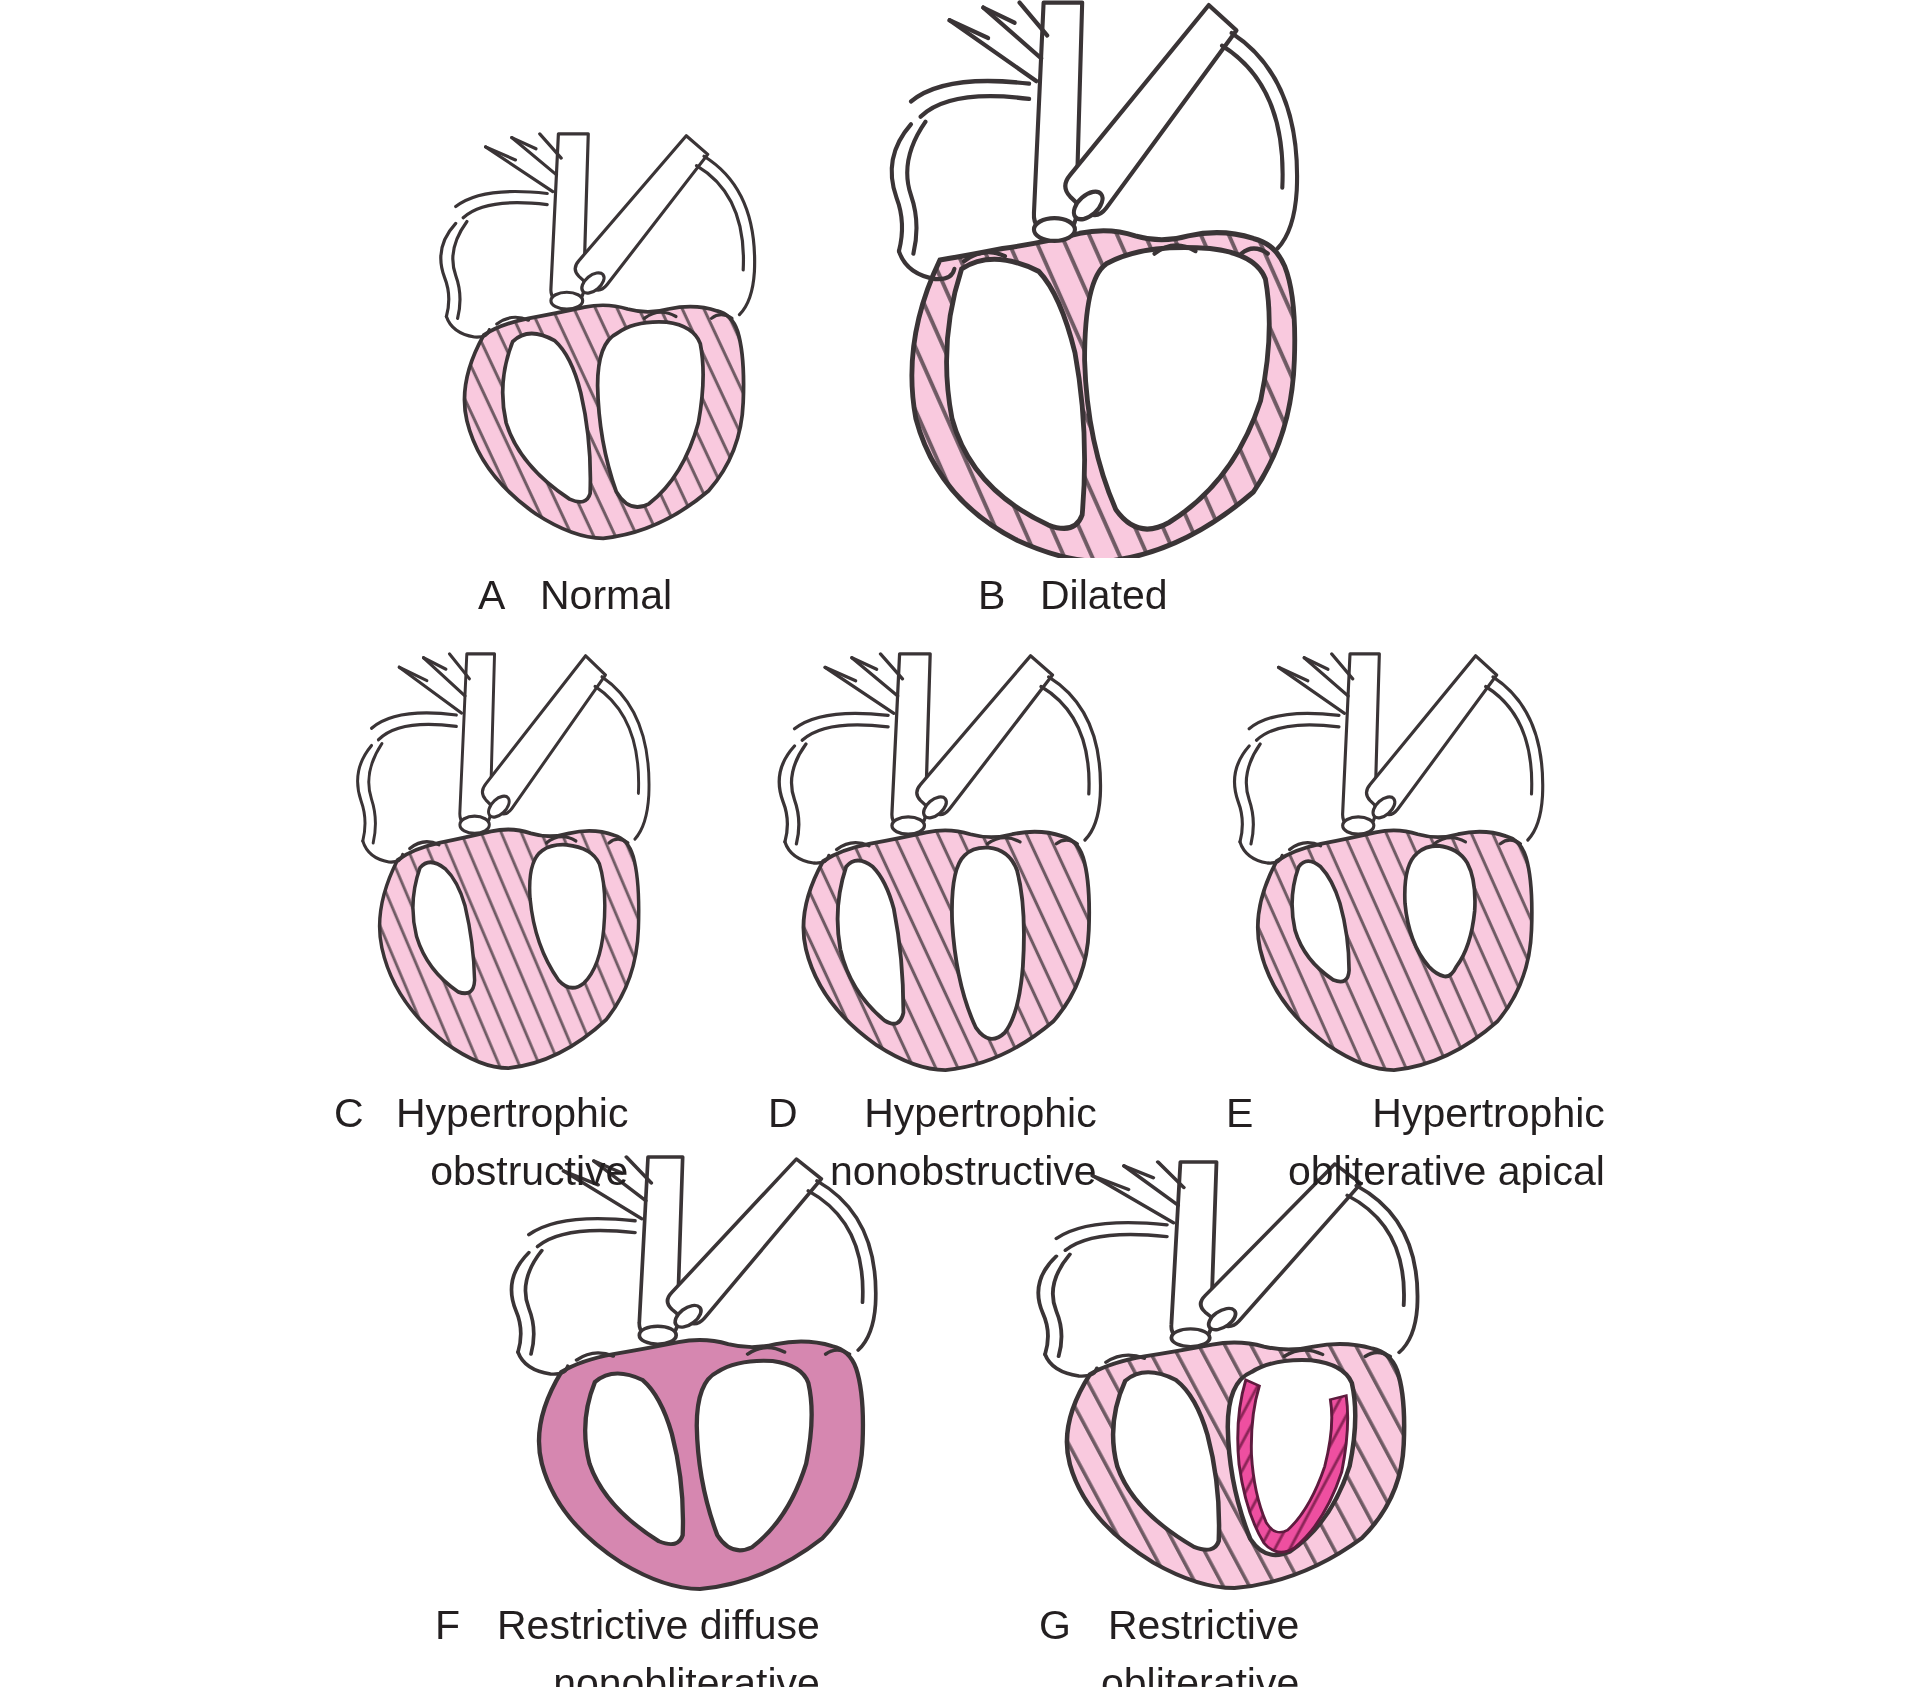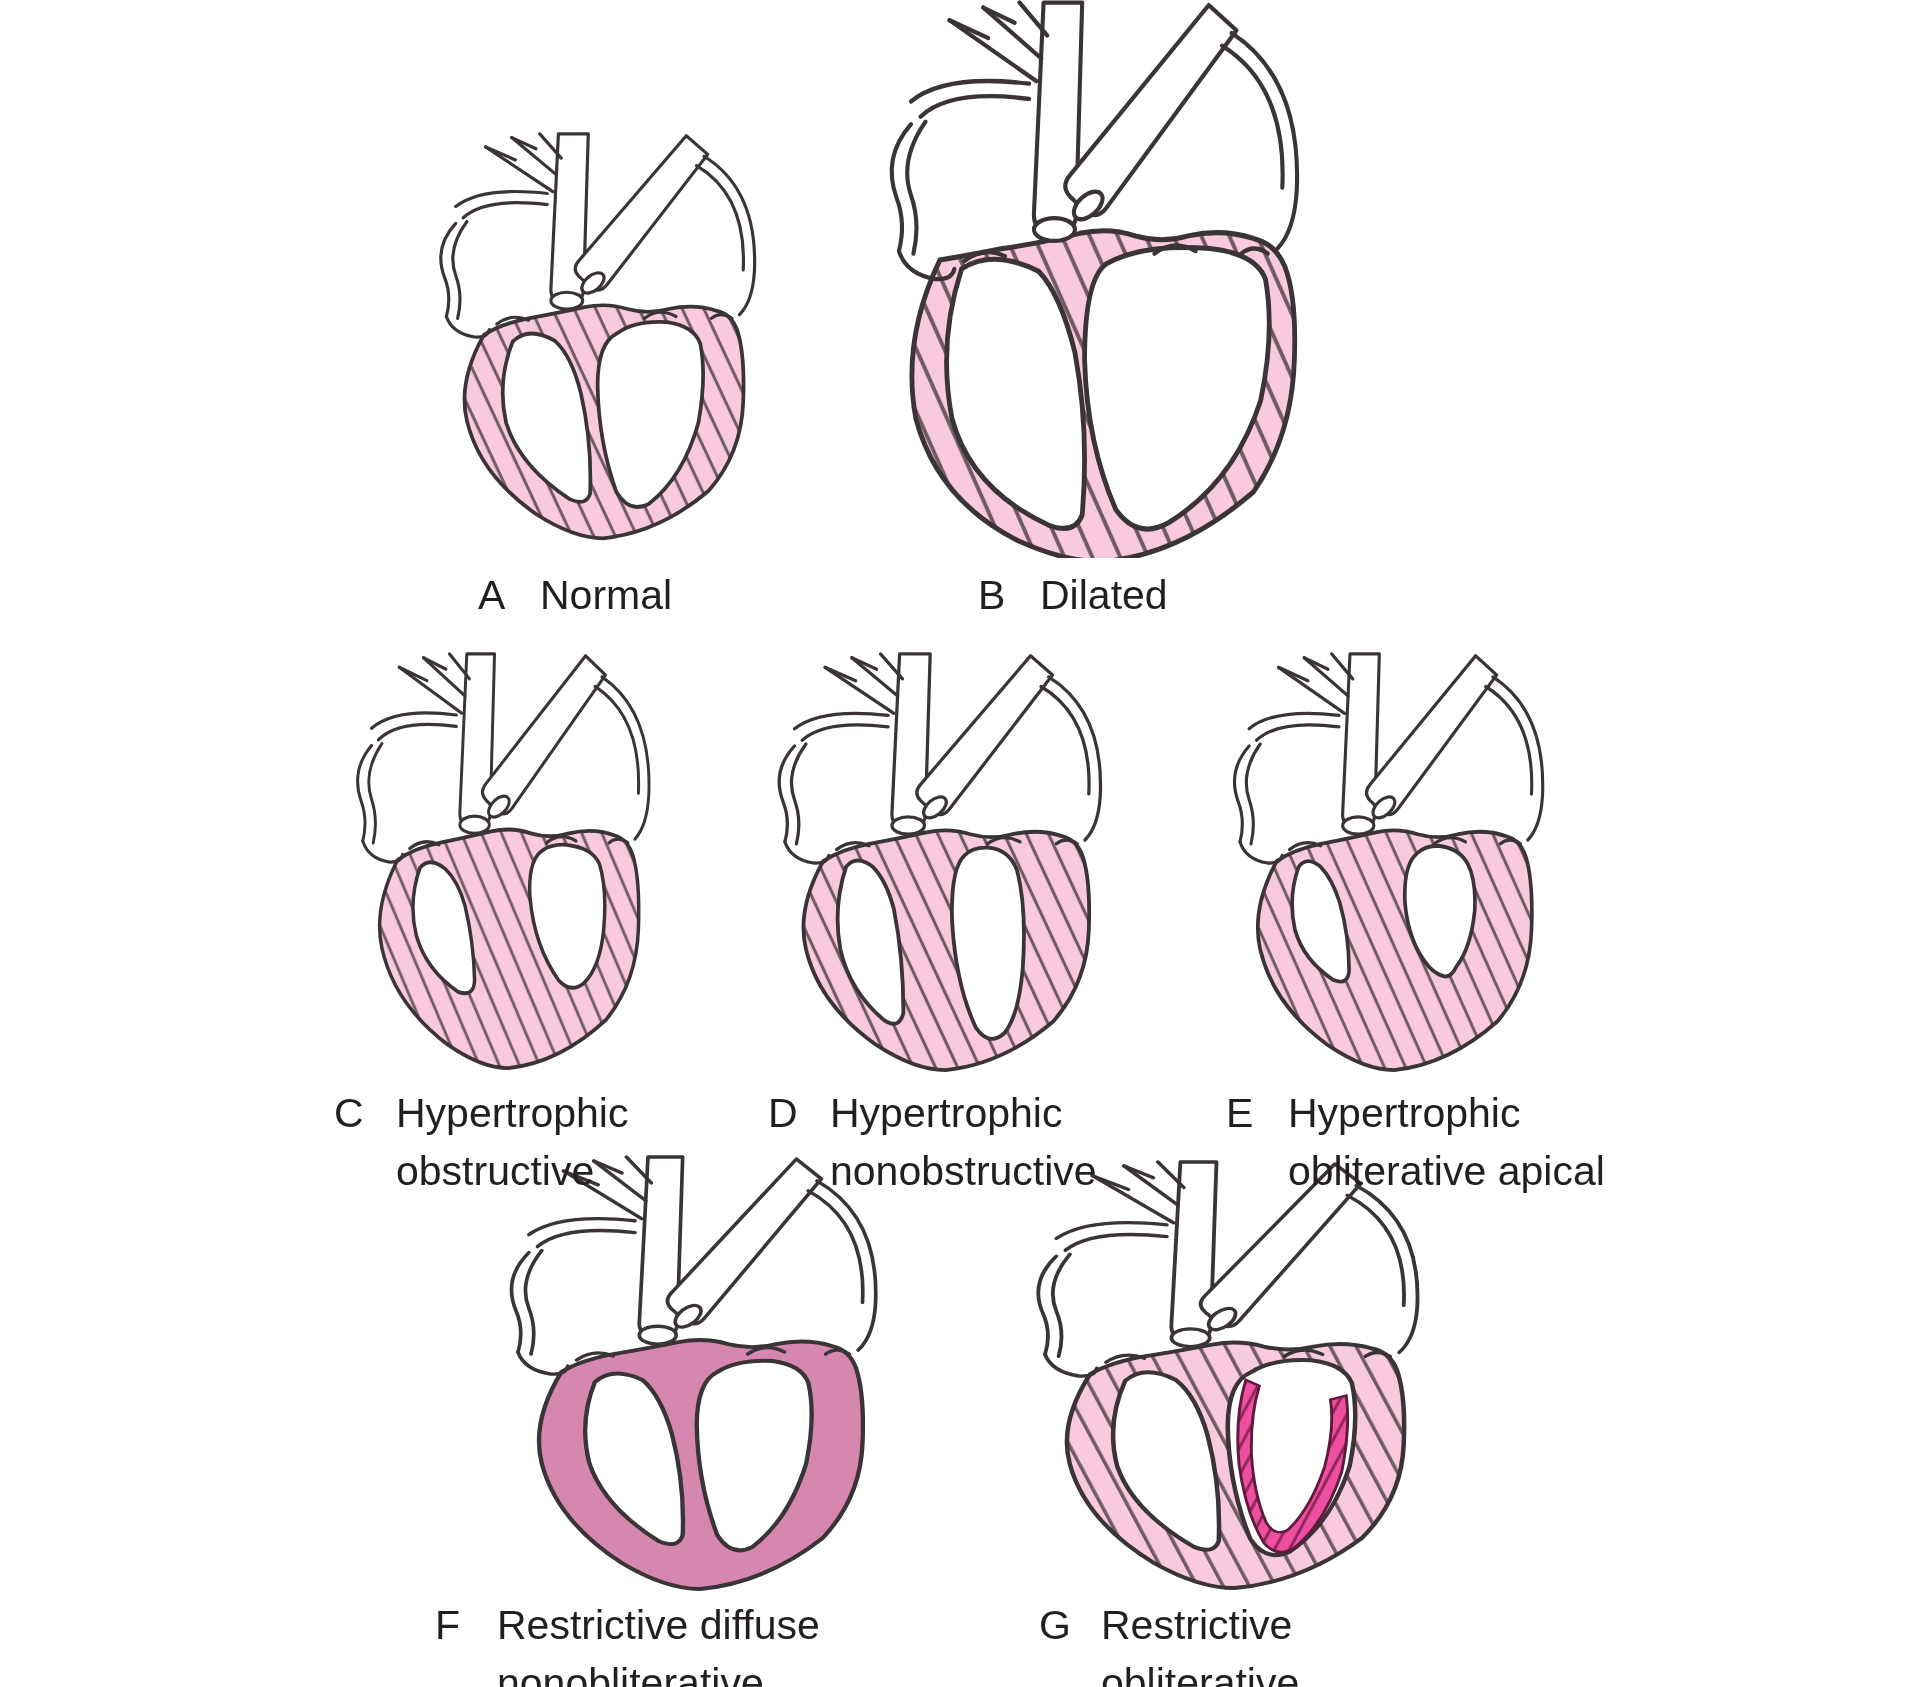--- a/index.html
+++ b/index.html
@@ -8,21 +8,21 @@
     font-family:"Liberation Sans",sans-serif;overflow:hidden;
   }
   .panel{position:absolute;margin:0;padding:0;}
   .panel svg{display:block;width:100%;height:100%;}
   .label{
     position:absolute;display:flex;align-items:flex-start;
     color:#231f20;font-size:41px;line-height:1.42;font-weight:400;
     letter-spacing:0px;
   }
   .label .letter{display:inline-block;width:62px;flex:0 0 auto;}
-  .label .name{white-space:pre-line;}
+  .label .name{white-space:pre-line;text-align:right;}
   .defs-holder{position:absolute;width:0;height:0;overflow:hidden;}
 </style>
 </head>
 <body>
 
 <div class="canvas">
 
   <svg class="defs-holder" aria-hidden="true">
     <defs>
       <pattern id="hatchA" width="21" height="21" patternUnits="userSpaceOnUse" patternTransform="rotate(-25)">

